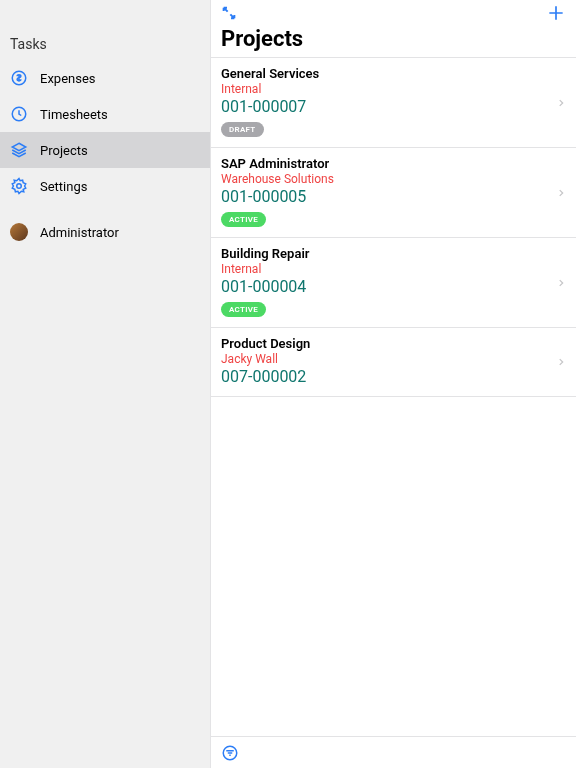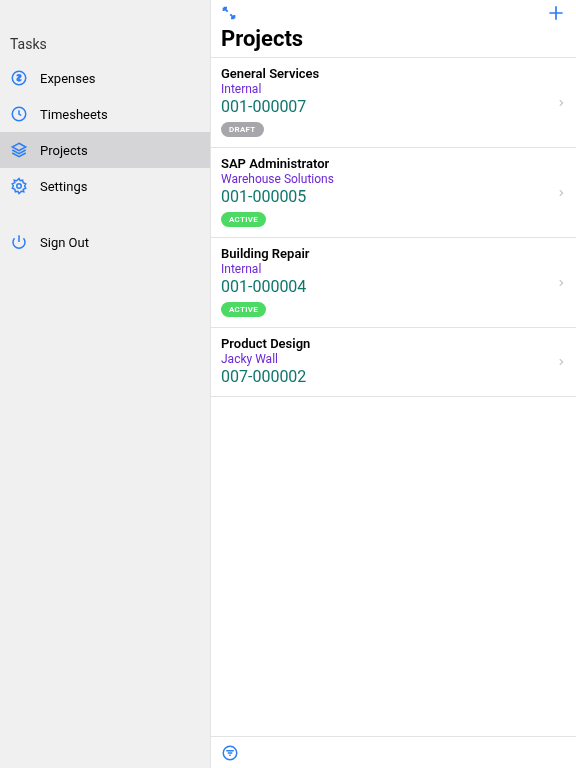--- a/index.html
+++ b/index.html
@@ -23,21 +23,21 @@
   .title-row { padding: 0 10px 6px 10px; border-bottom: 1px solid #e3e3e5; }
   .title-row h1 { font-size: 22px; font-weight: 700; color: #000; }
   .list { flex: 1; overflow-y: auto; }
   .row {
     padding: 8px 10px 10px 10px;
     border-bottom: 1px solid #e3e3e5;
     position: relative;
     cursor: pointer;
   }
   .row .name { font-size: 13px; font-weight: 600; color: #000; }
-  .row .assignee { font-size: 12px; color: #6d28d9; margin-top: 1px; }
+  .row .assignee { font-size: 12px; color: #ef4444; margin-top: 1px; }
   .row .code { font-size: 16px; color: #0f766e; margin-top: 1px; }
   .row .chevron { position: absolute; right: 10px; top: 50%; transform: translateY(-50%); color: #c6c6c8; }
   .badge {
     display: inline-block; margin-top: 6px;
     padding: 3px 8px; border-radius: 10px;
     font-size: 8px; font-weight: 600; letter-spacing: 0.3px;
     color: #fff; text-transform: uppercase;
   }
   .badge.draft  { background: #a7a7ab; }
   .badge.active { background: #4cd964; }
@@ -90,32 +90,29 @@
       <svg width="18" height="18" viewBox="0 0 24 24" fill="none" stroke="#2c7df6" stroke-width="2">
           <circle cx="12" cy="12" r="3"></circle>
           <path d="M12 2l1.5 3 3.3-.8.8 3.3L21 9l-1.5 3L21 15l-3.4 1.5.8 3.3-3.3-.8L12 22l-1.5-3-3.3.8-.8-3.3L3 15l1.5-3L3 9l3.4-1.5-.8-3.3 3.3.8L12 2z"></path>
         </svg>
     </span>
     <span>Settings</span>
   </div>
 
   <div class="sidebar-spacer"></div>
 
+  <div class="sidebar-item">
+    <span class="icon">
+        <span class="avatar"></span>
+      </span>
+    <span>Administrator</span>
+  </div>
 
   <div class="sidebar-spacer"></div>
 
-  <div class="sidebar-item">
-    <span class="icon">
-      <svg width="18" height="18" viewBox="0 0 24 24" fill="none" stroke="#2c7df6" stroke-width="2">
-          <path d="M12 3v9"></path>
-          <path d="M6 7a8 8 0 1 0 12 0"></path>
-        </svg>
-    </span>
-    <span>Sign Out</span>
-  </div>
 </div>
 
 <div class="main">
   <div class="topbar">
     <div class="left">
       <span>
         <svg width="16" height="16" viewBox="0 0 24 24" fill="none" stroke="#2c7df6" stroke-width="3">
             <path d="M4 4l6 6M4 4h5M4 4v5"></path>
             <path d="M20 20l-6-6M20 20h-5M20 20v-5"></path>
           </svg>

